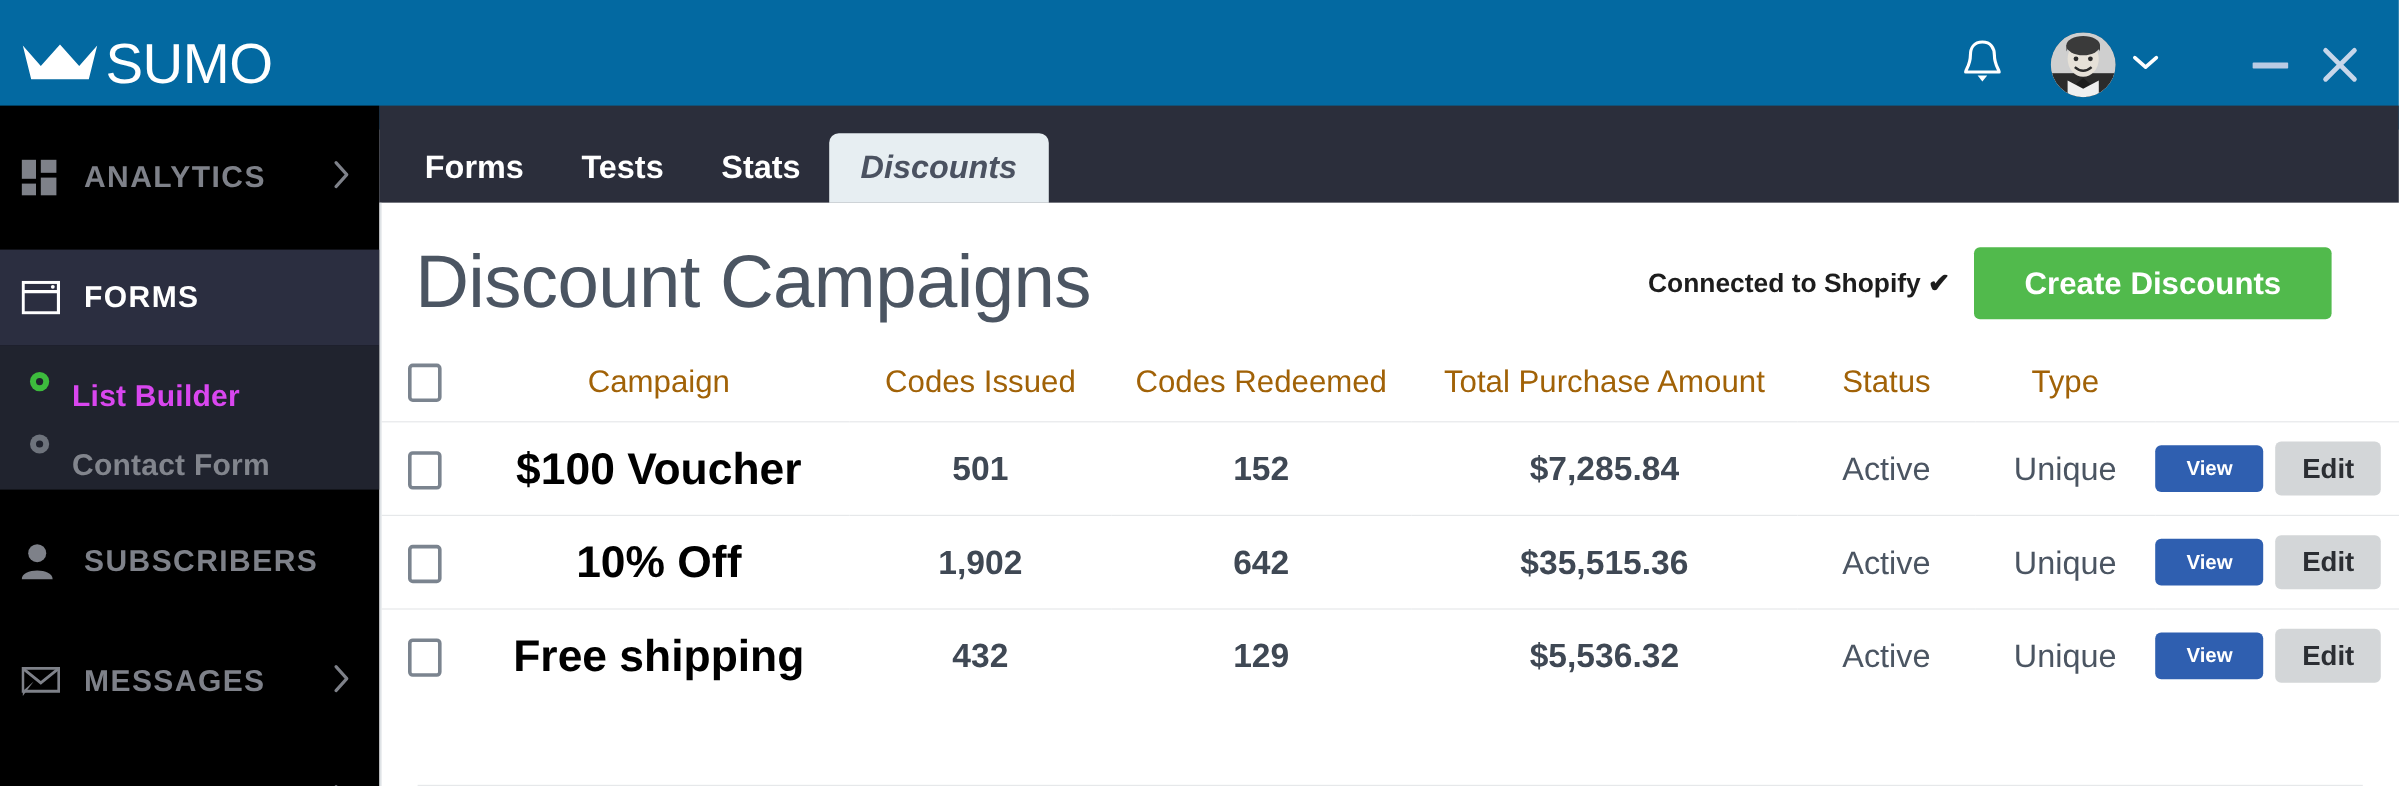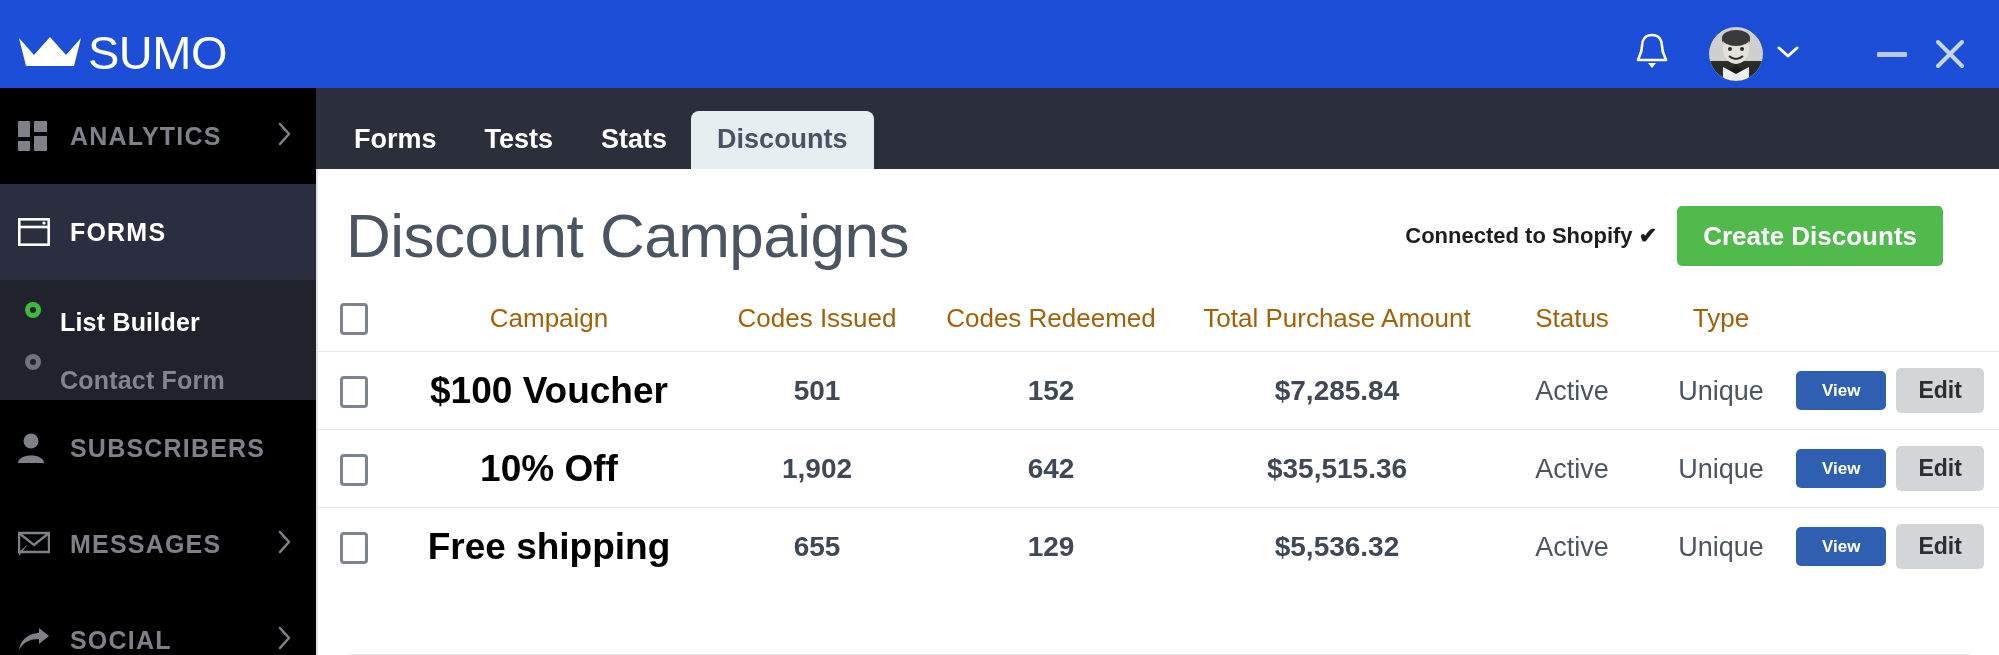--- a/index.html
+++ b/index.html
@@ -9,21 +9,21 @@
     overflow: hidden;
     font-family: "Liberation Sans", sans-serif;
     background: #ffffff;
   }
 
   
   .titlebar {
     position: absolute;
     top: 0; left: 0;
     width: 1999px; height: 108px;
-    background: #1d4ed8;
+    background: #0369a1;
     display: flex;
     align-items: center;
   }
   .logo-wrap {
     display: flex;
     align-items: center;
     margin-left: 18px;
     gap: 6px;
   }
   .crown-icon { display: block; }
@@ -72,23 +72,24 @@
   .sidebar {
     position: absolute;
     top: 88px; left: 0;
     width: 316px; height: 567px;
     background: #000000;
     z-index: 3;
   }
   .nav-item {
     display: flex;
     align-items: center;
-    height: 96px;
+    height: 80px;
     padding-left: 18px;
     position: relative;
+    margin-top: 20px;
   }
   .nav-item.active { background: #2b2e40; }
   .nav-icon {
     width: 42px;
     display: flex; align-items: center; justify-content: flex-start;
     flex: 0 0 42px;
   }
   .nav-label {
     font-size: 25px;
     font-weight: 700;
@@ -113,21 +114,21 @@
   .sub-dot {
     width: 28px; flex: 0 0 28px;
     display: flex; align-items: center;
   }
   .subnav-label {
     font-size: 25px;
     font-weight: 700;
     margin-left: 8px;
     letter-spacing: 0.2px;
   }
-  .subnav-item.active .subnav-label { color: #ffffff; margin-top: 24px; }
+  .subnav-item.active .subnav-label { color: #d946ef; margin-top: 24px; }
   .subnav-item.inactive .subnav-label { color: #82858d; margin-top: 36px; }
 
   
   .tabstrip {
     position: absolute;
     top: 88px; left: 316px;
     width: 1683px; height: 81px;
     background: #2b2e3b;
   }
   .tabs {
@@ -142,20 +143,21 @@
     font-weight: 700;
     color: #ffffff;
     padding: 14px 24px;
     line-height: 1.1;
   }
   .tab.active {
     background: #e7eef2;
     color: #4b5261;
     border-radius: 8px 8px 0 0;
     padding: 14px 26px;
+    font-style: italic;
   }
 
   
   .content {
     position: absolute;
     top: 169px; left: 316px;
     width: 1683px; height: 486px;
     background: #ffffff;
     border-left: 2px solid #dfe3e6;
   }
@@ -183,21 +185,21 @@
     color: #1d1d1d;
     white-space: nowrap;
   }
   .btn-create {
     background: #51ba4c;
     color: #ffffff;
     font-size: 26px;
     font-weight: 700;
     border: none;
     border-radius: 5px;
-    padding: 17px 26px;
+    padding: 17px 42px;
     cursor: pointer;
     line-height: 1;
   }
 
   .search-row { padding: 26px 0 0 28px; }
   .search-input {
     width: 240px;
     height: 48px;
     border: 1px solid #d4d7da;
     border-radius: 5px;
@@ -566,21 +568,21 @@
       </tr>
 
       <tr>
         <td>
           <span class="checkbox"></span>
         </td>
         <td class="td-name">
           <a class="campaign-link">Free shipping</a>
         </td>
         <td>
-          <span class="num">655</span>
+          <span class="num">432</span>
         </td>
         <td>
           <span class="num">129</span>
         </td>
         <td class="td-amount">
           <span class="money">$5,536.32</span>
         </td>
         <td>
           <span class="status-text">Active</span>
         </td>

